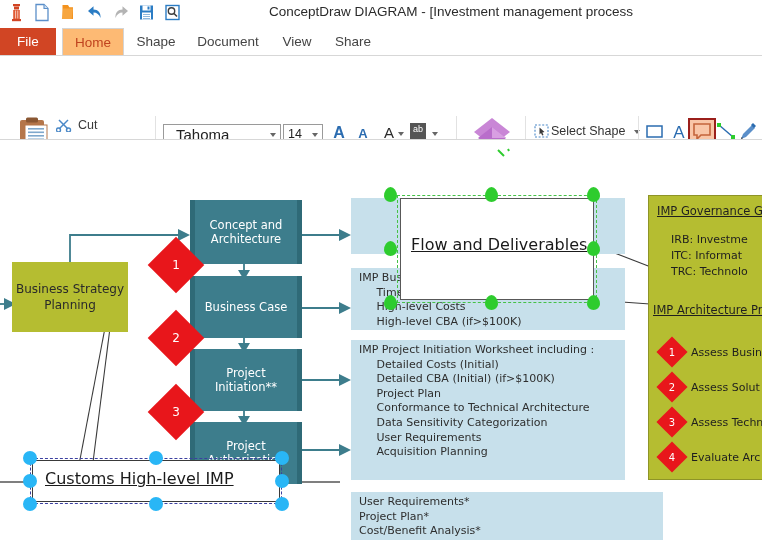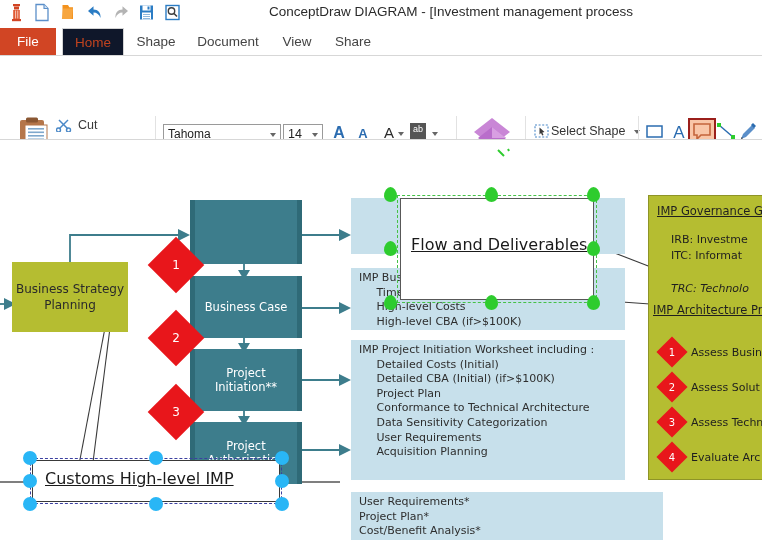--- a/index.html
+++ b/index.html
@@ -21,39 +21,39 @@
     padding-left:140px;box-sizing:border-box;
   }
 
   
   .tabrow{position:absolute;left:0;top:28px;width:762px;height:28px;background:#fff;}
   .tab{
     position:absolute;top:0;height:28px;line-height:28px;
     font-size:13.5px;color:#454545;text-align:center;cursor:default;
   }
   .tab.file{left:0;width:56px;background:#d14524;color:#fff;}
-  .tab.active{color:#c0431f;background:#0f172a;border-left:1px solid #d4d4d4;border-right:1px solid #d4d4d4;border-top:1px solid #d4d4d4;box-sizing:border-box;}
+  .tab.active{color:#c0431f;background:#fdba74;border-left:1px solid #d4d4d4;border-right:1px solid #d4d4d4;border-top:1px solid #d4d4d4;box-sizing:border-box;}
   .tabline{position:absolute;left:0;top:55px;width:762px;height:1px;background:#d7d7d7;}
 
   
   .ribbon{position:absolute;left:0;top:56px;width:762px;height:84px;background:#fff;}
   .ribbon-bottom{position:absolute;left:0;top:139px;width:762px;height:1px;background:#d7d7d7;}
   .grp-sep{position:absolute;top:60px;width:1px;height:78px;background:#e2e2e2;}
   .grp-label{position:absolute;font-size:11px;color:#8f8f8f;text-align:center;}
 
   
   .paste{position:absolute;left:8px;top:60px;width:46px;height:72px;text-align:center;}
   .paste .lbl{position:absolute;left:0;top:38px;width:46px;font-size:11.5px;color:#444;}
   .paste .carat{position:absolute;left:19px;top:56px;width:0;height:0;border-left:4px solid transparent;border-right:4px solid transparent;border-top:4px solid #777;}
   .cb-item{position:absolute;left:56px;font-size:12.5px;color:#3a3a3a;white-space:nowrap;}
   .cb-item .ic{display:inline-block;width:18px;height:14px;vertical-align:-3px;position:relative;margin-right:4px;}
 
   
   .fontbox{position:absolute;left:163px;top:68px;width:118px;height:20px;border:1px solid #9a9a9a;background:#fff;
-           font-size:12px;color:#222;line-height:19px;padding-left:4px;box-sizing:border-box;}
+           font-size:15px;color:#222;line-height:19px;padding-left:12px;box-sizing:border-box;}
   .sizebox{position:absolute;left:283px;top:68px;width:40px;height:20px;border:1px solid #9a9a9a;background:#fff;
            font-size:12.5px;color:#222;line-height:19px;padding-left:4px;box-sizing:border-box;}
   .ddarrow{position:absolute;right:4px;top:8px;width:0;height:0;border-left:3.5px solid transparent;border-right:3.5px solid transparent;border-top:4px solid #666;}
   .tbtn{position:absolute;width:22px;height:22px;text-align:center;line-height:22px;font-size:14px;color:#2a2a2a;}
   .tbtn.on{background:#f9c4a6;}
 
   
   .solutions{position:absolute;left:463px;top:60px;width:58px;text-align:center;}
   .sol-lbl{font-size:11.5px;color:#444;margin-top:2px;}
 
@@ -486,20 +486,22 @@
     </svg>
 
     <div class="node olive" style="left:12px;top:122px;width:116px;height:70px;">
       <span style="white-space:pre-line;">Business Strategy
 Planning</span>
     </div>
 
     <div class="node teal" style="left:190px;top:60px;width:112px;height:64px;">
       <span class="side l"></span>
       <span class="side r"></span>
+      <span style="white-space:pre-line;position:relative;">Concept and
+Architecture</span>
     </div>
     <div class="node teal" style="left:190px;top:136px;width:112px;height:62px;">
       <span class="side l"></span>
       <span class="side r"></span>
       <span style="white-space:pre-line;position:relative;">Business Case</span>
     </div>
     <div class="node teal" style="left:190px;top:209px;width:112px;height:62px;">
       <span class="side l"></span>
       <span class="side r"></span>
       <span style="white-space:pre-line;position:relative;">Project
@@ -533,21 +535,21 @@
      User Requirements
      Acquisition Planning</div>
     <div class="node lblue" style="left:351px;top:352px;width:312px;height:48px;">User Requirements*
 Project Plan*
 Cost/Benefit Analysis*</div>
 
     <div class="gpanel" style="left:648px;top:55px;width:130px;height:285px;">
       <div class="gtitle" style="left:8px;top:8px;">IMP Governance Gr</div>
       <div class="gline" style="left:22px;top:37px;">IRB: Investme</div>
       <div class="gline" style="left:22px;top:53px;">ITC: Informat</div>
-      <div class="gline" style="left:22px;top:86px;font-style:italic;">TRC: Technolo</div>
+      <div class="gline" style="left:22px;top:69px;">TRC: Technolo</div>
       <div class="gtitle" style="left:4px;top:107px;">IMP Architecture Pr</div>
 
       <div class="sdiamond" style="left:12px;top:145px;"></div>
       <div class="sdnum" style="left:12px;top:145px;">1</div>
       <div class="gline" style="left:42px;top:150px;">Assess Busin</div>
 
       <div class="sdiamond" style="left:12px;top:180px;"></div>
       <div class="sdnum" style="left:12px;top:180px;">2</div>
       <div class="gline" style="left:42px;top:185px;">Assess Solut</div>
 

